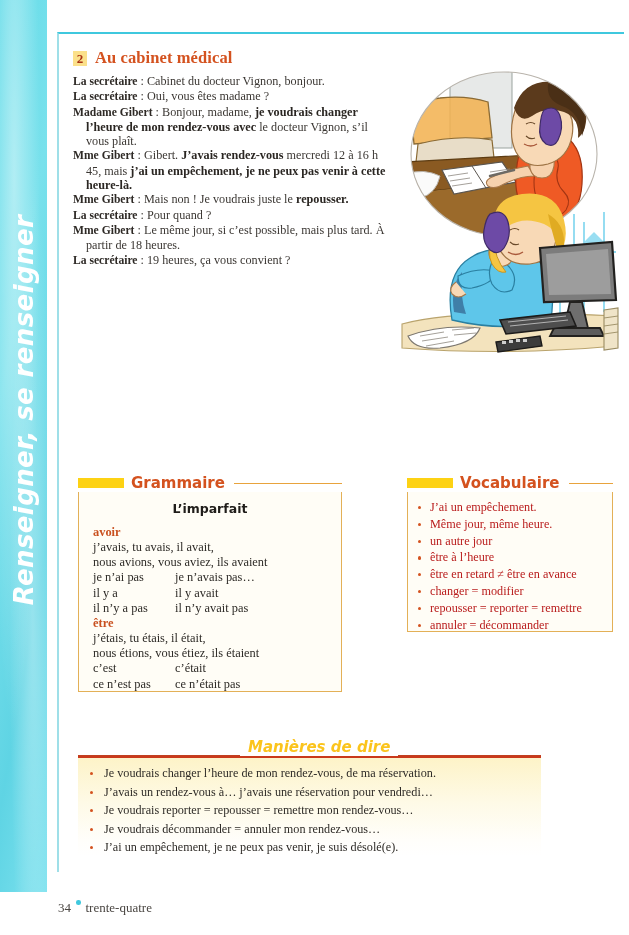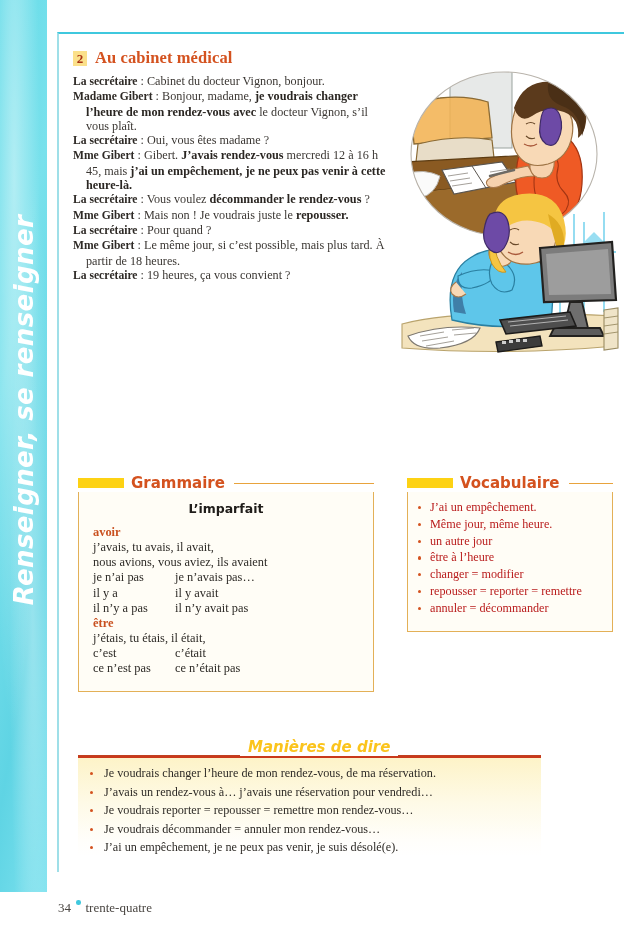--- a/index.html
+++ b/index.html
@@ -130,21 +130,21 @@
     height: 1px;
     background: #e8a33d;
     margin-left: 9px;
   }
 
   
   #grammaire-block {
     position: absolute;
     left: 78px;
     top: 474px;
-    width: 296px;
+    width: 264px;
   }
   #grammaire-box {
     border: 1px solid #e3b057;
     border-top: none;
     background: #fffdf6;
     padding: 9px 0 10px 0;
     height: 200px;
     box-sizing: border-box;
   }
   #grammaire-sub {
@@ -281,24 +281,23 @@
 
 <div id="main-frame"></div>
 
 <div id="dialogue-section">
   <div id="dialogue-title-row">
     <span id="dialogue-number">2</span>
     <span id="dialogue-title">Au cabinet médical</span>
   </div>
   <div id="dialogue-lines">
       <div class="dialogue-line"><span class="spk">La secrétaire</span><span> : Cabinet du docteur Vignon, bonjour.</span></div>
+      <div class="dialogue-line"><span class="spk">La secrétaire</span><span> : Oui, vous êtes madame ?</span></div>
       <div class="dialogue-line"><span class="spk">Madame Gibert</span><span> : Bonjour, madame, <b>je voudrais changer l’heure de mon rendez-vous avec</b> le docteur Vignon, s’il vous plaît.</span></div>
-      <div class="dialogue-line"><span class="spk">La secrétaire</span><span> : Oui, vous êtes madame ?</span></div>
       <div class="dialogue-line"><span class="spk">Mme Gibert</span><span> : Gibert. <b>J’avais rendez-vous</b> mercredi 12 à 16 h 45, mais <b>j’ai un empêchement, je ne peux pas venir à cette heure-là.</b></span></div>
-      <div class="dialogue-line"><span class="spk">La secrétaire</span><span> : Vous voulez <b>décommander le rendez-vous</b> ?</span></div>
       <div class="dialogue-line"><span class="spk">Mme Gibert</span><span> : Mais non ! Je voudrais juste le <b>repousser.</b></span></div>
       <div class="dialogue-line"><span class="spk">La secrétaire</span><span> : Pour quand ?</span></div>
       <div class="dialogue-line"><span class="spk">Mme Gibert</span><span> : Le même jour, si c’est possible, mais plus tard. À partir de 18 heures.</span></div>
       <div class="dialogue-line"><span class="spk">La secrétaire</span><span> : 19 heures, ça vous convient ?</span></div>
     </div>
 </div>
 
 <div id="illustration">
   <svg width="222" height="300" viewBox="0 0 222 300" xmlns="http://www.w3.org/2000/svg">
     <defs>
@@ -449,20 +448,21 @@
         <div class="gr-pair">
           <span class="c1">il y a</span>
           <span>il y avait</span>
         </div>
         <div class="gr-pair">
           <span class="c1">il n’y a pas</span>
           <span>il n’y avait pas</span>
         </div>
         <div class="gr-verb">être</div>
         <div class="gr-line">j’étais, tu étais, il était,</div>
+        <div class="gr-line">nous étions, vous étiez, ils étaient</div>
         <div class="gr-pair">
           <span class="c1">c’est</span>
           <span>c’était</span>
         </div>
         <div class="gr-pair">
           <span class="c1">ce n’est pas</span>
           <span>ce n’était pas</span>
         </div>
       </div>
   </div>
@@ -472,20 +472,21 @@
   <div class="sec-head">
     <span class="bar"></span>
     <span class="sec-title">Vocabulaire</span>
     <span class="rule"></span>
   </div>
   <div id="vocabulaire-box">
       <div class="voc-item">J’ai un empêchement.</div>
       <div class="voc-item">Même jour, même heure.</div>
       <div class="voc-item">un autre jour</div>
       <div class="voc-item">être à l’heure</div>
+      <div class="voc-item">être en retard ≠ être en avance</div>
       <div class="voc-item">changer = modifier</div>
       <div class="voc-item">repousser = reporter = remettre</div>
       <div class="voc-item">annuler = décommander</div>
     </div>
 </div>
 
 <div id="manieres-block">
   <div id="manieres-head">
     <span class="rule-l"></span>
     <span id="manieres-title">Manières de dire</span>

